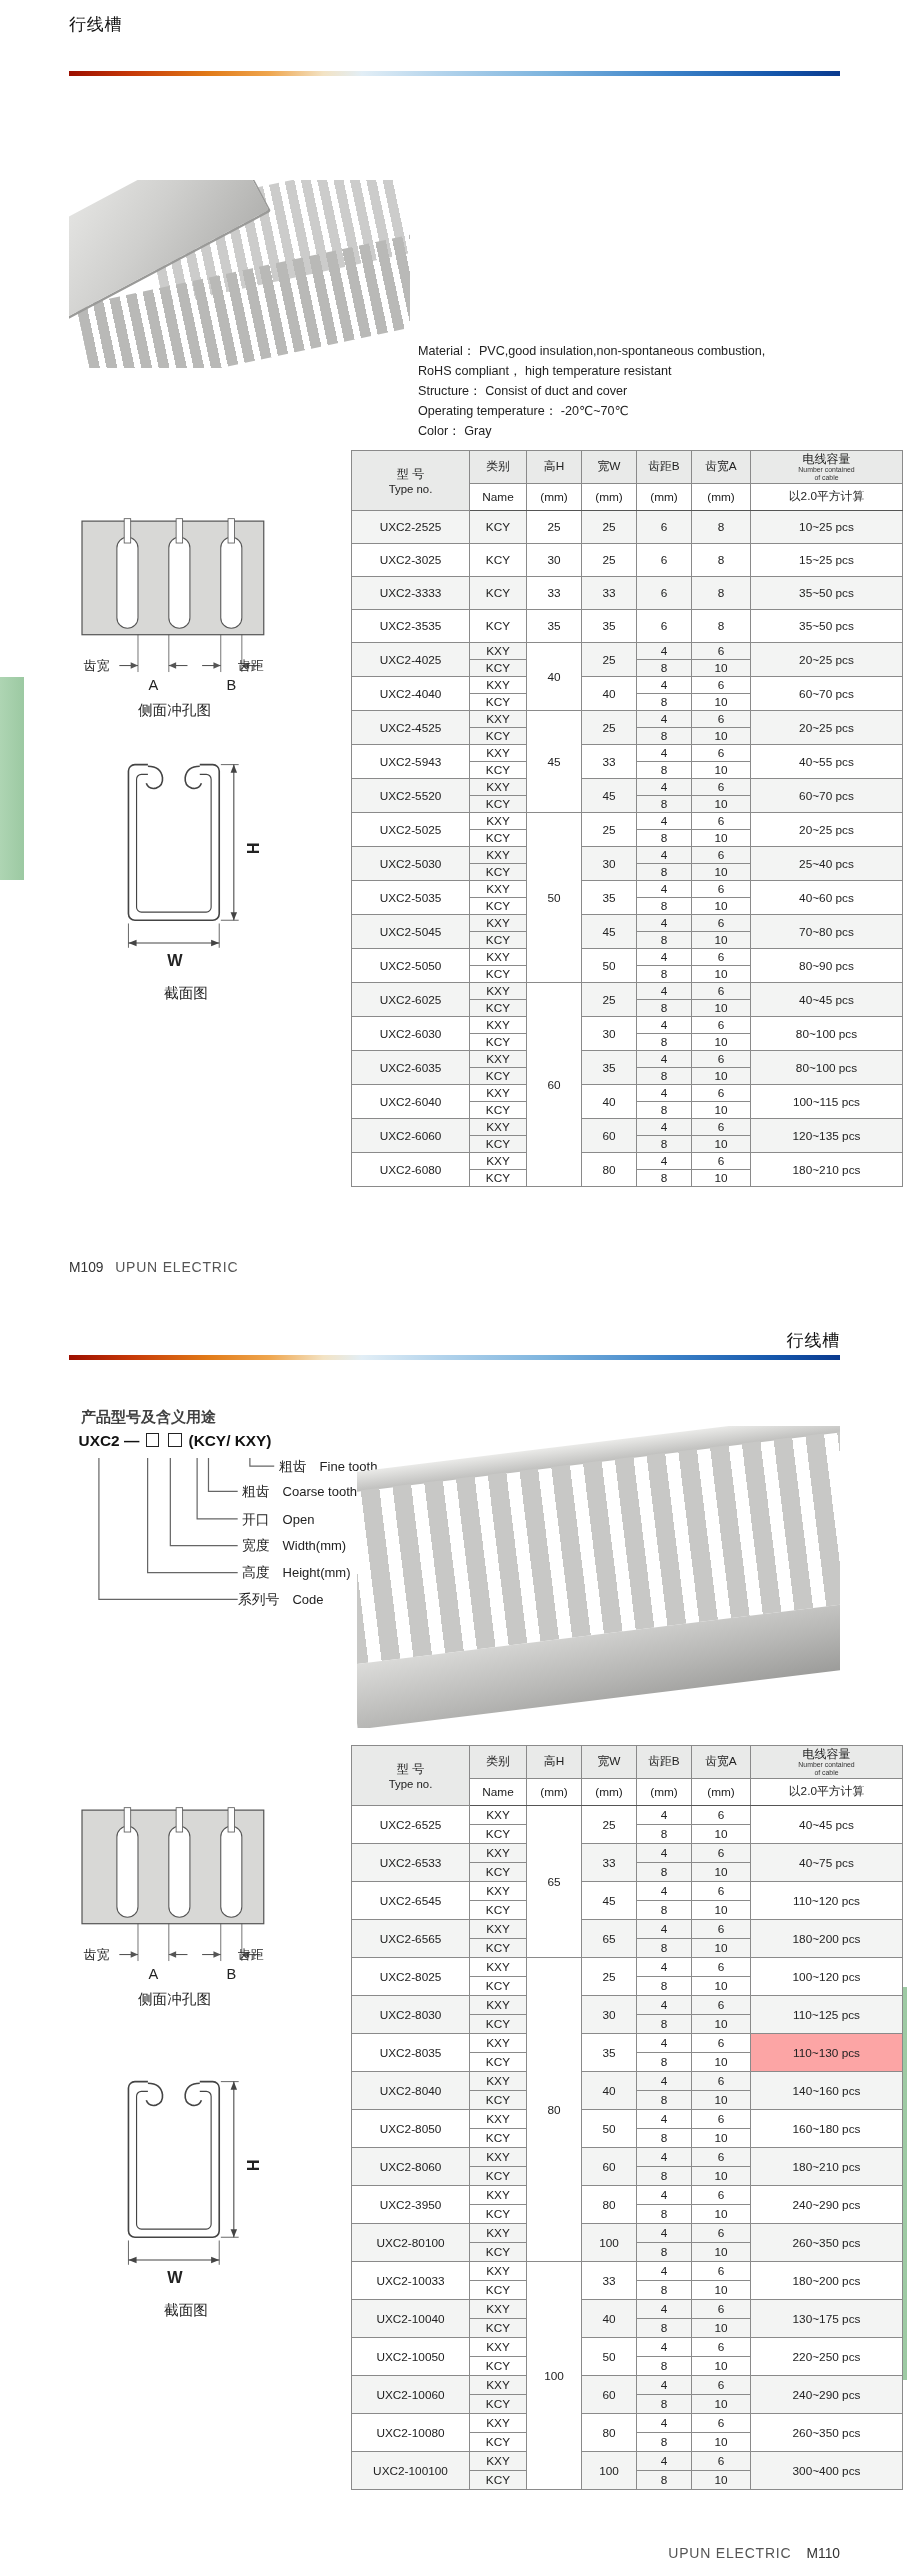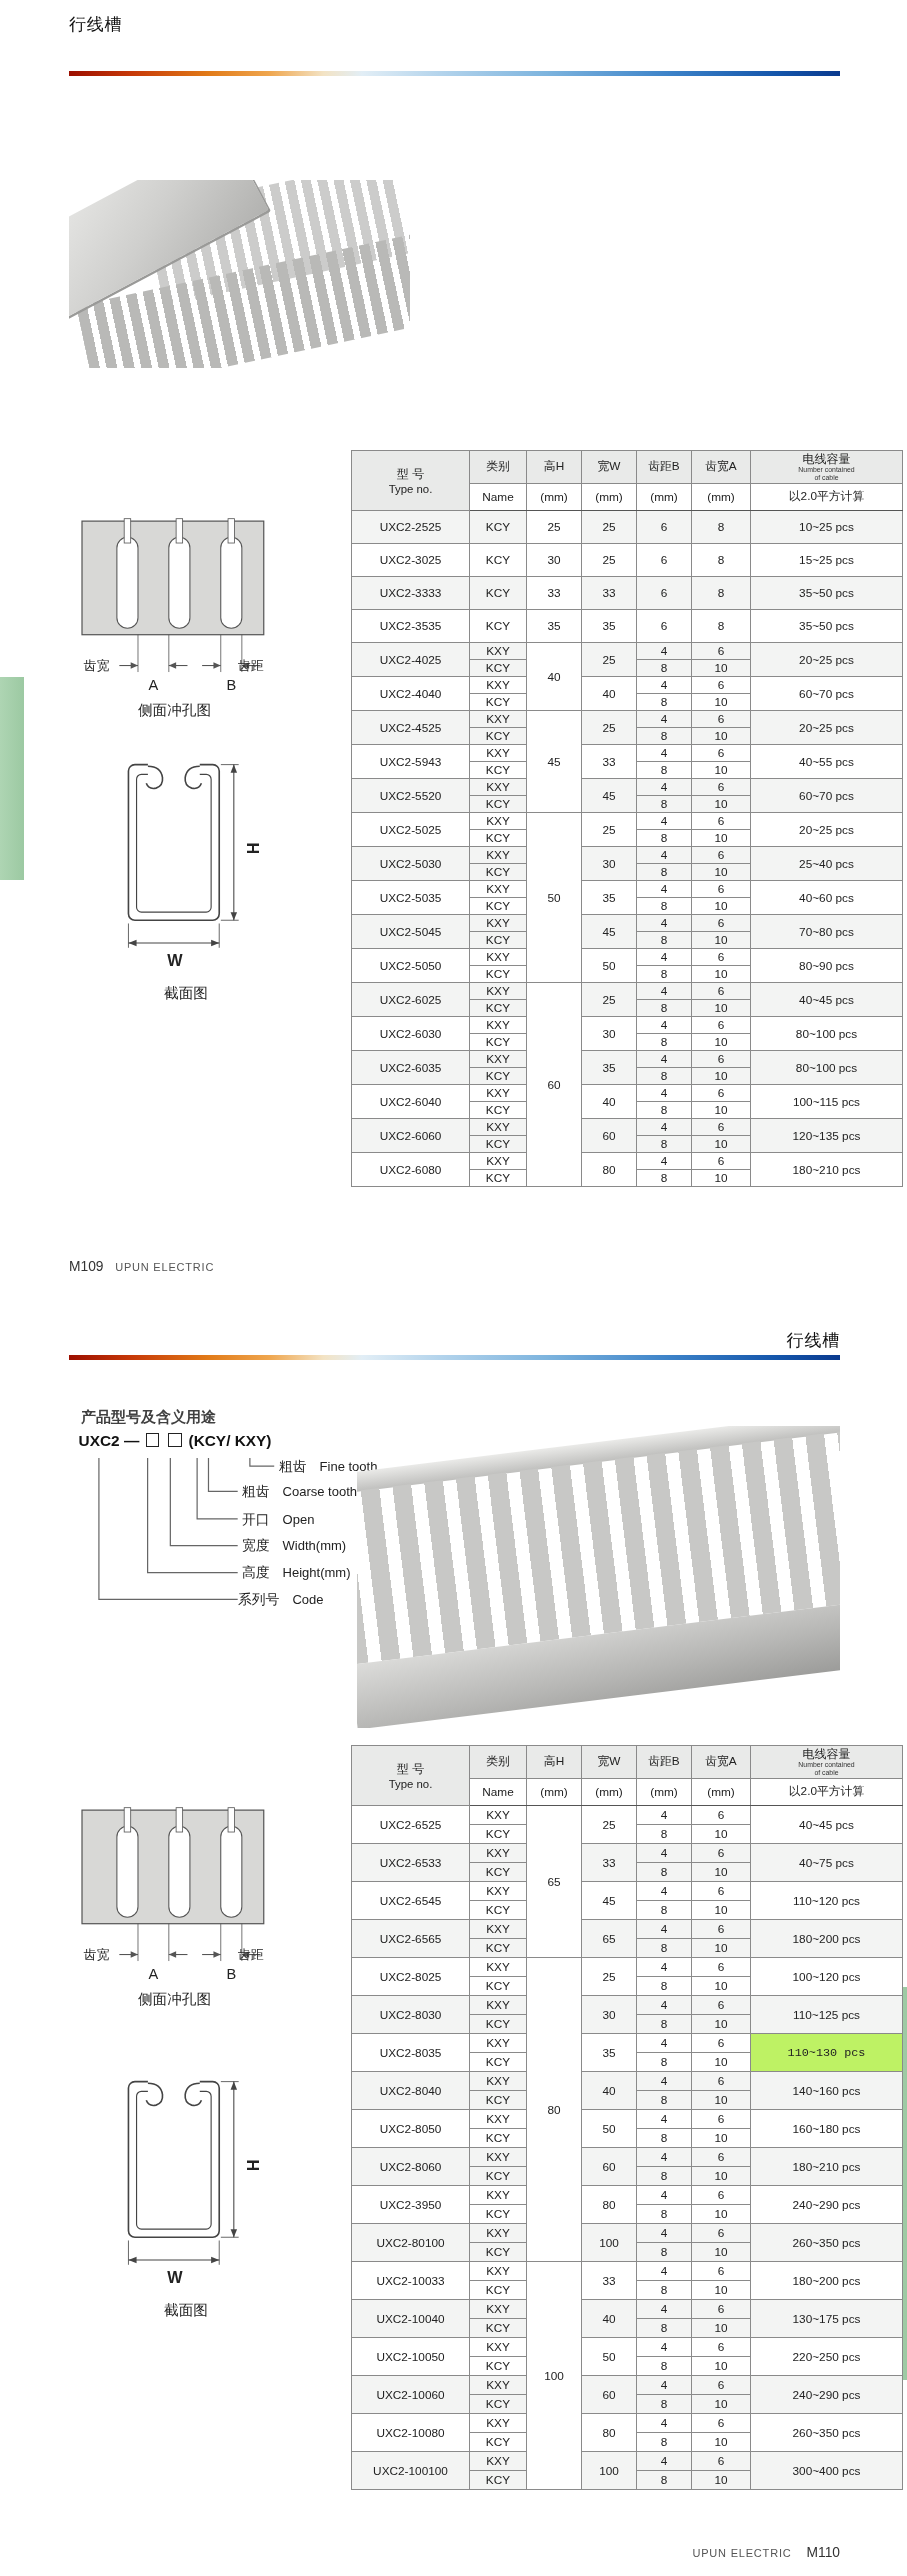--- a/index.html
+++ b/index.html
@@ -71,38 +71,45 @@
   td.hcell{background:#fff;font-size:12px;}
   tr.single td{height:32px;}
   tr.sub td{height:16px;}
   #table2 tr.sub td{height:18px;}
   tr.model-start td{border-top:0.8px solid #666;}
   tr.sub-next td{border-top:0.8px solid #bdbdbd;}
 
   
   .footer{white-space:nowrap;}
   .f-page{font-size:13.8px;color:#333;}
-  .f-brand{font-size:11px;color:#555;letter-spacing:0.8px;}
+  .f-brand{font-size:14px;color:#555;letter-spacing:0.8px;}
 </style>
 </head>
 <body>
 
 <div id="page">
 
   <div class="abs sec-title" style="left:69px;top:13px;">行线槽</div>
   <div class="abs grad-bar" style="left:69px;top:71px;"></div>
 
   <div class="abs photo photo1" style="left:69px;top:180px;width:341px;height:188px;">
     <div class="rot">
       <div class="p1-finsback"></div>
       <div class="p1-finsfront"></div>
       <div class="p1-cover"></div>
     </div>
   </div>
 
+  <div class="abs spec-en" style="left:418px;top:341px;">
+    <div>Material：  PVC,good insulation,non-spontaneous combustion,</div>
+    <div>RoHS compliant，  high temperature resistant</div>
+    <div>Structure：  Consist of duct and cover</div>
+    <div>Operating temperature：  -20℃~70℃</div>
+    <div>Color：  Gray</div>
+  </div>
 
   <div class="abs" style="left:69px;top:513px;width:211px;">
     <svg width="211" height="185" viewBox="0 0 260 228">
       <rect x="16" y="10" width="224" height="140" fill="#d8d8d6" stroke="#555" stroke-width="1.5"></rect>
       <rect x="59" y="30" width="26" height="112" rx="13" fill="#fff" stroke="#555" stroke-width="1.3"></rect>
       <rect x="123" y="30" width="26" height="112" rx="13" fill="#fff" stroke="#555" stroke-width="1.3"></rect>
       <rect x="187" y="30" width="26" height="112" rx="13" fill="#fff" stroke="#555" stroke-width="1.3"></rect>
       <rect x="68" y="7" width="8" height="30" fill="#fff" stroke="#555" stroke-width="1"></rect>
       <rect x="132" y="7" width="8" height="30" fill="#fff" stroke="#555" stroke-width="1"></rect>
       <rect x="196" y="7" width="8" height="30" fill="#fff" stroke="#555" stroke-width="1"></rect>
@@ -653,21 +660,21 @@
             <td class="name" style="background: var(--stripe);">KCY</td>
             <td class="num" style="background: var(--stripe);">8</td>
             <td class="num" style="background: var(--stripe);">10</td>
           </tr>
           <tr class="sub model-start">
             <td class="model" rowspan="2" style="background: rgb(255, 255, 255);">UXC2-8035</td>
             <td class="name" style="background: rgb(255, 255, 255);">KXY</td>
             <td class="num" rowspan="2" style="background: rgb(255, 255, 255);">35</td>
             <td class="num" style="background: rgb(255, 255, 255);">4</td>
             <td class="num" style="background: rgb(255, 255, 255);">6</td>
-            <td class="cap" rowspan="2" style="background: #bef264; font-family: Liberation Mono, monospace;">110~130 pcs</td>
+            <td class="cap" rowspan="2" style="background: #fca5a5;">110~130 pcs</td>
           </tr>
           <tr class="sub sub-next">
             <td class="name" style="background: rgb(255, 255, 255);">KCY</td>
             <td class="num" style="background: rgb(255, 255, 255);">8</td>
             <td class="num" style="background: rgb(255, 255, 255);">10</td>
           </tr>
           <tr class="sub model-start">
             <td class="model" rowspan="2" style="background: var(--stripe);">UXC2-8040</td>
             <td class="name" style="background: var(--stripe);">KXY</td>
             <td class="num" rowspan="2" style="background: var(--stripe);">40</td>

